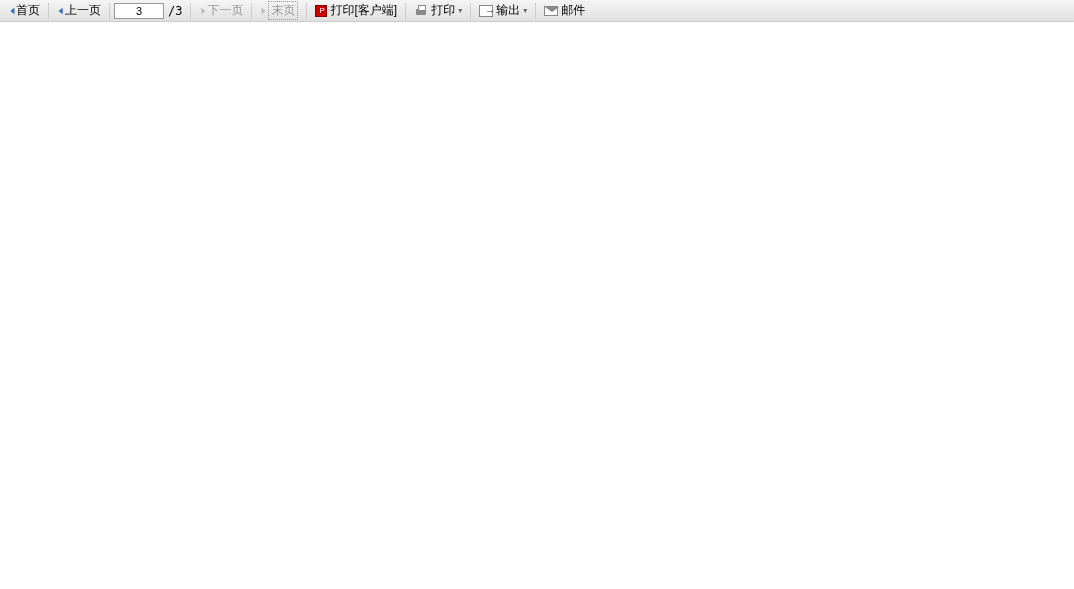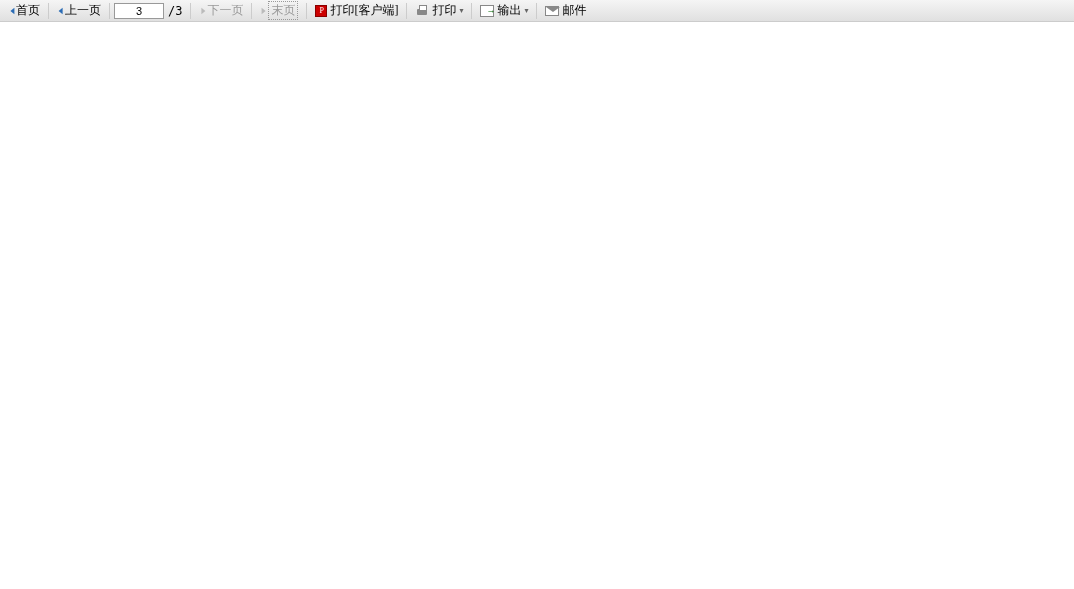--- a/index.html
+++ b/index.html
@@ -9,21 +9,21 @@
 .toolbar {
   height: 22px;
   background: linear-gradient(#f5f5f5, #e0e0e0);
   border-bottom: 1px solid #ccc;
   display: flex;
   align-items: center;
   font-family: Arial, sans-serif;
   font-size: 12px;
   padding: 0 4px;
 }
-.tb-item { display: inline-flex; align-items: center; padding: 0 4px; height: 100%; cursor: pointer; font-family: Liberation Serif, serif; }
+.tb-item { display: inline-flex; align-items: center; padding: 0 4px; height: 100%; cursor: pointer; }
 .tb-item.disabled { color: #999; cursor: default; }
 .tb-sep { width: 1px; height: 16px; background: #ccc; margin: 0 4px; }
 .tb-icon { width: 8px; height: 10px; display: inline-block; vertical-align: middle; }
 .tb-input { width: 50px; height: 16px; text-align: center; font-size: 11px; border: 1px solid #999; }
 .tb-drop { font-size: 8px; color: #666; margin-left: 3px; }
 .red-sq { width: 12px; height: 12px; display: inline-block; background: #c00; border: 1px solid #800; margin-right: 3px; position: relative; }
 .red-sq::after { content:'P'; color:#fff; font-size:8px; position:absolute; left:3px; top:0; }
 .printer-ic { width: 14px; height: 12px; display: inline-block; position: relative; margin-right: 3px; }
 .printer-ic::before { content:''; position:absolute; width:10px; height:6px; background:#888; top:4px; left:2px; border-radius:1px; }
 .printer-ic::after { content:''; position:absolute; width:6px; height:4px; background:#fff; border:1px solid #888; top:0; left:4px; }

